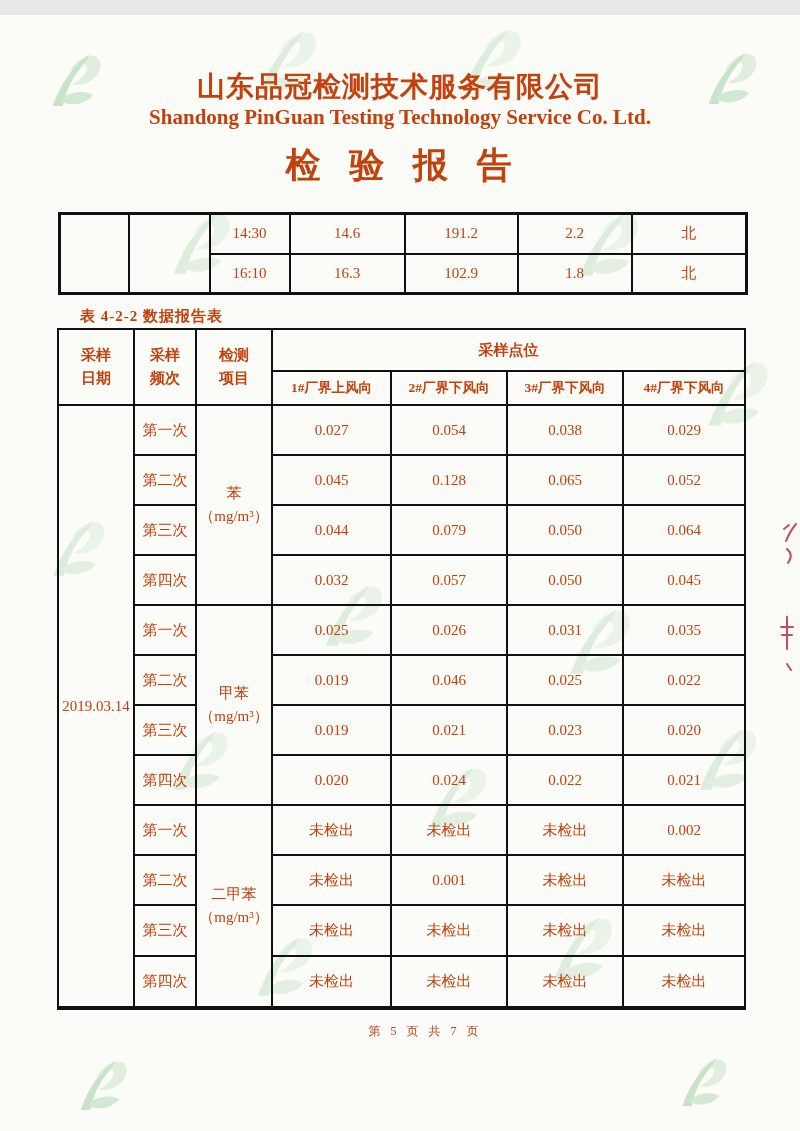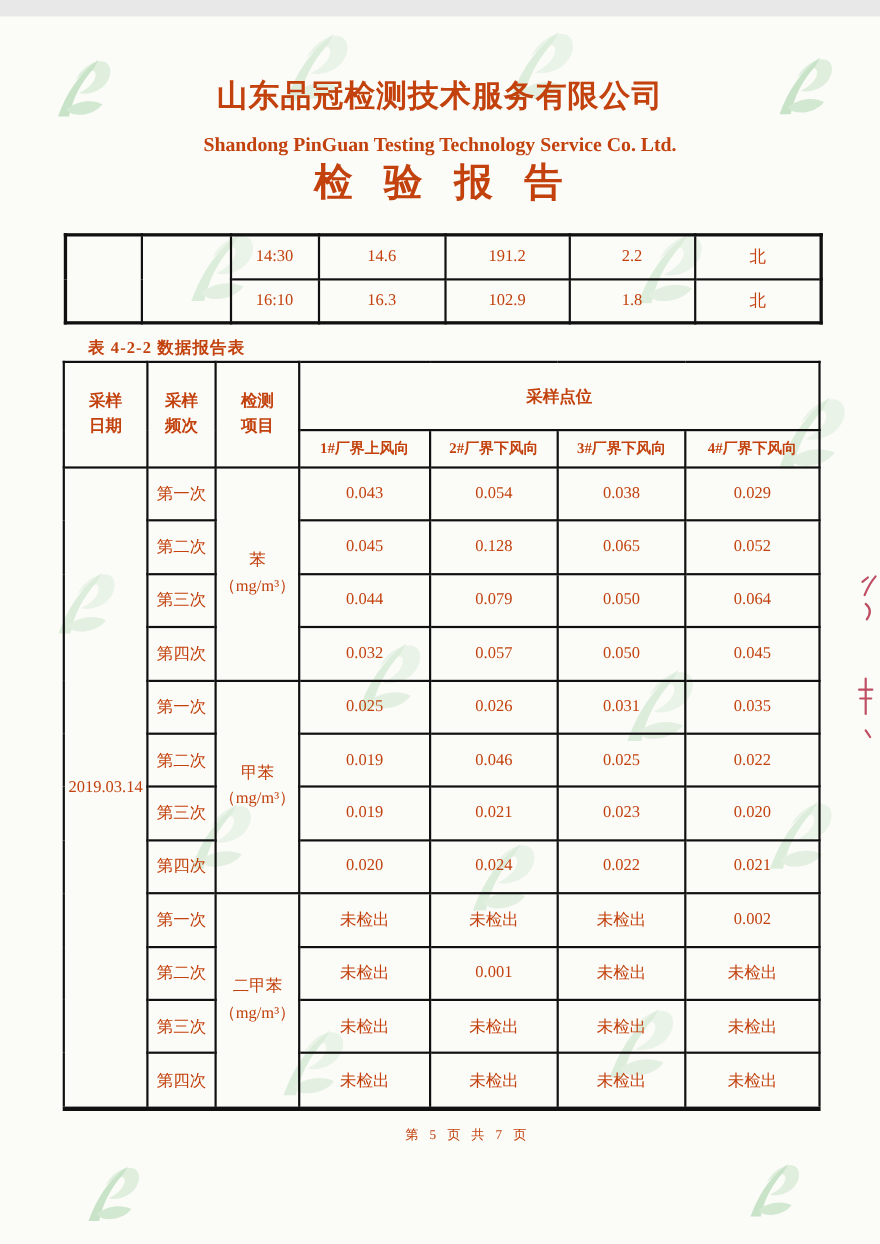--- a/index.html
+++ b/index.html
@@ -11,22 +11,22 @@
   .hidden-defs { position:absolute; width:0; height:0; overflow:hidden; }
   .wm { position:absolute; pointer-events:none; }
   .wm.bright { opacity:.52; }
   .wm.faint  { opacity:.30; }
 
   .company-cn {
     position:absolute; left:0; right:0; top:53px; text-align:center;
     font-size:28px; font-weight:bold; letter-spacing:1px;
   }
   .company-en {
-    position:absolute; left:0; right:0; top:106px; text-align:center;
-    font-size:18px; font-weight:bold; letter-spacing:0px;
+    position:absolute; left:0; right:0; top:90px; text-align:center;
+    font-size:21px; font-weight:bold; letter-spacing:0px;
   }
   .title-cn {
     position:absolute; left:0; right:0; top:127px; text-align:center;
     font-size:35px; font-weight:bold; letter-spacing:3px; word-spacing:14px;
   }
   .title-en {
     position:absolute; left:0; right:0; top:170px; text-align:center;
     font-size:18px; font-weight:bold;
     font-family:"Liberation Mono","DejaVu Sans Mono",monospace;
   }
@@ -46,21 +46,21 @@
   }
 
   .main-table {
     position:absolute; left:57px; top:313px; width:687px; height:682px;
     border:2px solid #101010; border-bottom-width:4px;
   }
   .main-table td, .main-table th { border:2px solid #101010; font-size:15px; }
   .main-table thead th { font-weight:bold; }
   .main-table .sub-th { font-size:13.5px; }
   .pre { white-space:pre-line; line-height:1.55; }
-  .hdr-row1 { height:62px; }
+  .hdr-row1 { height:42px; }
   .hdr-row2 { height:34px; }
 
   .footer {
     position:absolute; left:0; right:0; top:1008px; text-align:center;
     font-size:12px; letter-spacing:1px; word-spacing:5px;padding-left:48px;
   }
   .redmark { position:absolute; pointer-events:none; opacity:.85; }
 </style>
 </head>
 <body>
@@ -192,21 +192,21 @@
         <th class="sub-th">3#厂界下风向</th>
         <th class="sub-th">4#厂界下风向</th>
       </tr>
     </thead>
     <tbody>
       <tr>
         <td rowspan="12">2019.03.14</td>
         <td>第一次</td>
         <td rowspan="4" class="pre">苯
 （mg/m³）</td>
-        <td>0.043</td>
+        <td>0.027</td>
         <td>0.054</td>
         <td>0.038</td>
         <td>0.029</td>
       </tr>
       <tr>
         <td>第二次</td>
         <td>0.045</td>
         <td>0.128</td>
         <td>0.065</td>
         <td>0.052</td>

